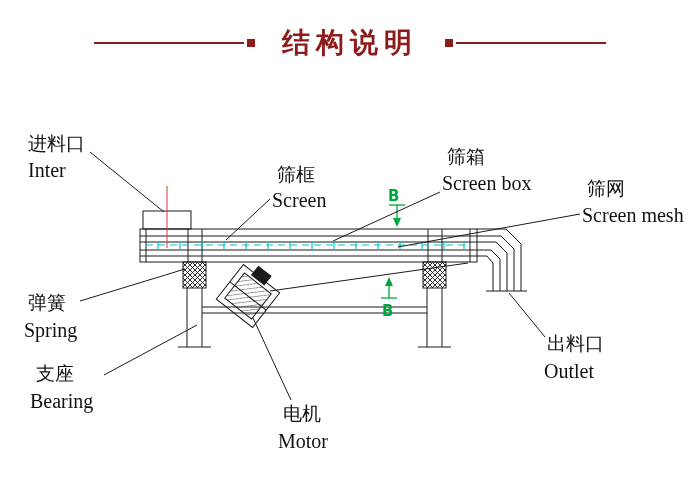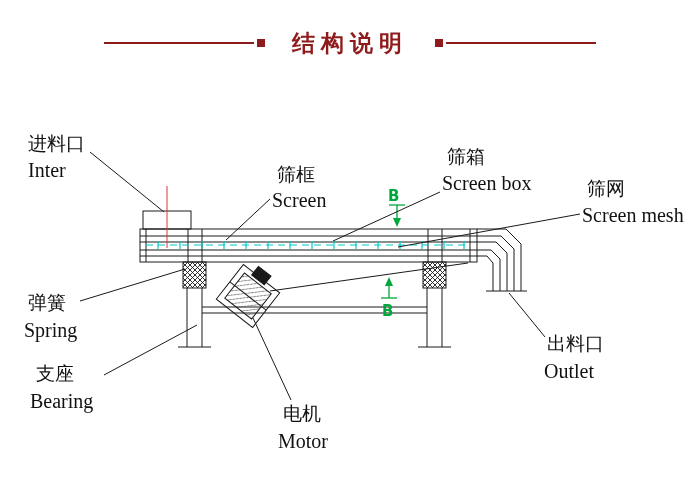--- a/index.html
+++ b/index.html
@@ -18,21 +18,21 @@
     font-family:"Liberation Sans",sans-serif;
   }
   
   .header{
     position:absolute;top:24px;left:0;width:100%;height:38px;
     display:flex;align-items:center;justify-content:center;gap:3px;
   }
   .rule{width:150px;height:2px;background:var(--accent);}
   .square{width:8px;height:8px;background:var(--accent);}
   .title{
-    font-weight:bold;font-size:23px;letter-spacing:6px;
+    font-weight:bold;font-size:28px;letter-spacing:6px;
     color:var(--accent);margin:0 24px;white-space:nowrap;
   }
   
   .diagram{position:absolute;top:0;left:0;width:700px;height:485px;}
   .lbl{
     font-family:"Liberation Serif","DejaVu Serif",serif;
     font-size:20px;fill:#111;stroke:none;
   }
   .lbl-zh{font-size:19px;}
   .b-mark{

